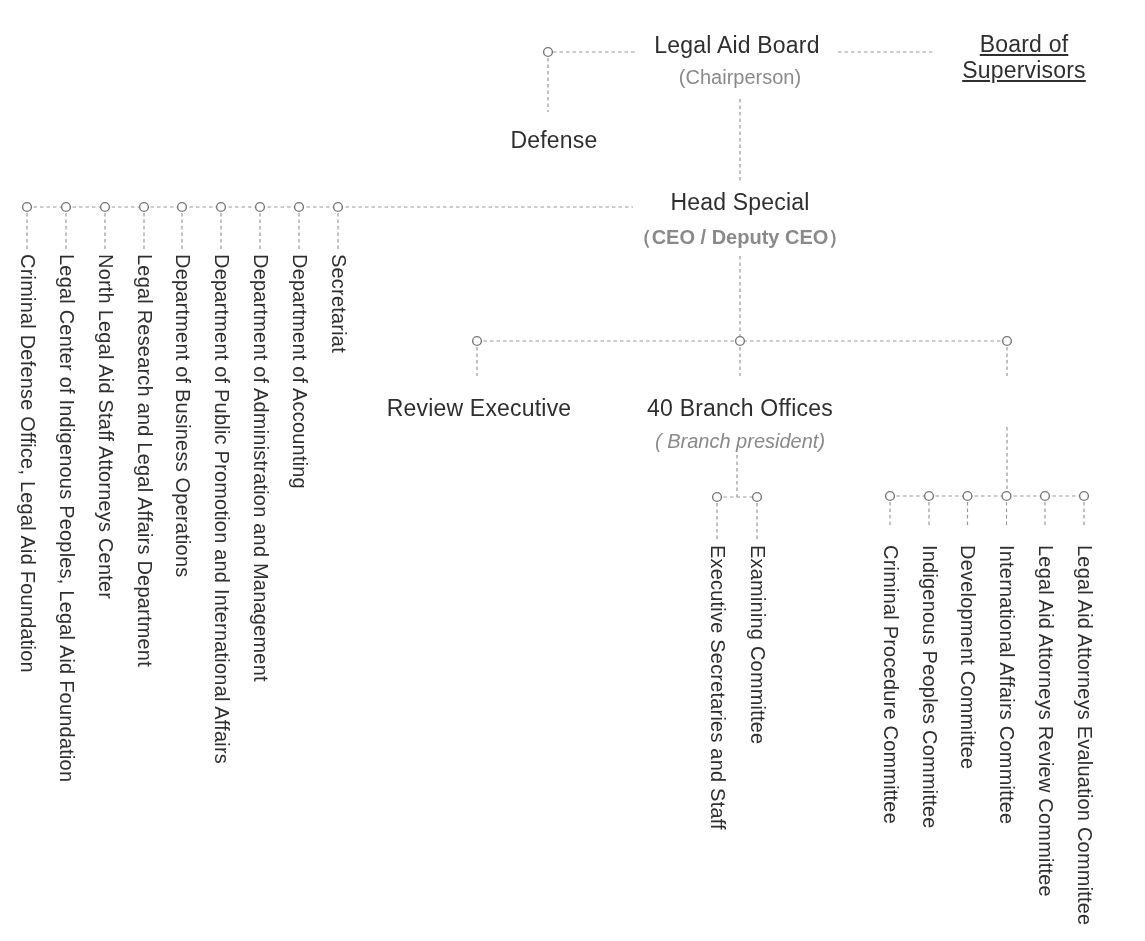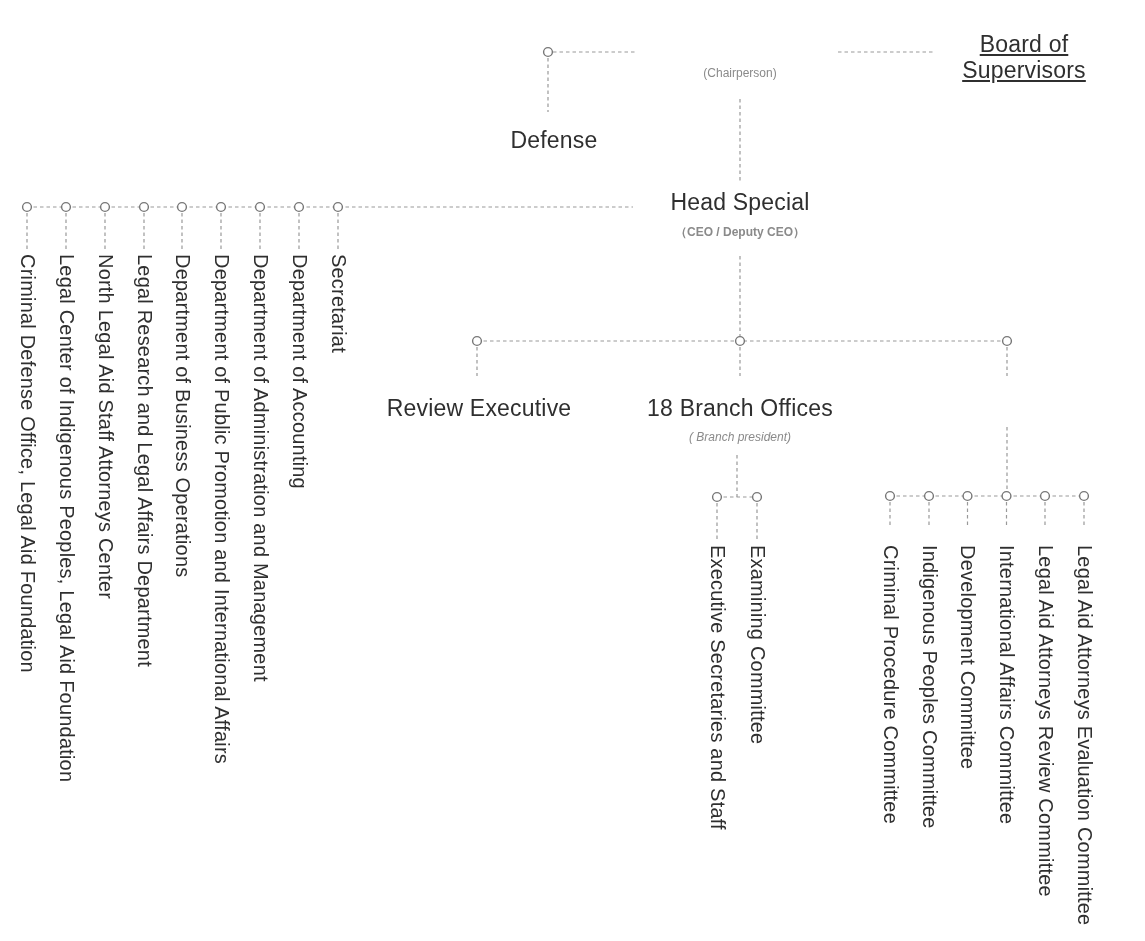--- a/index.html
+++ b/index.html
@@ -21,21 +21,21 @@
   }
   .hlabel.multiline{
     white-space:pre-line;
     text-align:center;
     line-height:1.12;
     text-decoration:underline;
   }
   .sublabel{
     position:absolute;
     transform:translateX(-50%);
-    font-size:12px;
+    font-size:20px;
     color:#8a8a8a;
     white-space:nowrap;
   }
   .vlabel{
     position:absolute;
     writing-mode:vertical-rl;
     text-orientation:mixed;
     transform:translateX(-50%);
     font-size:20px;
     color:#2f2f2f;
@@ -105,40 +105,41 @@
       <circle cx="757" cy="497" r="4.4"></circle>
       <circle cx="890" cy="496" r="4.4"></circle>
       <circle cx="929" cy="496" r="4.4"></circle>
       <circle cx="967.5" cy="496" r="4.4"></circle>
       <circle cx="1006.5" cy="496" r="4.4"></circle>
       <circle cx="1045" cy="496" r="4.4"></circle>
       <circle cx="1084" cy="496" r="4.4"></circle>
     </g>
   </svg>
 
+  <div class="hlabel" style="left:737px;top:32px;">Legal Aid Board</div>
   <div class="sublabel" style="left:740px;top:66px;">(Chairperson)</div>
   <div class="hlabel multiline" style="left:1024px;top:32px;">Board of
 Supervisors</div>
   <div class="hlabel" style="left:554px;top:127px;">Defense</div>
 
   <div class="hlabel" style="left:740px;top:189px;">Head Special</div>
   <div class="sublabel" style="left:740px;top:224px;font-weight:bold;">（CEO / Deputy CEO）</div>
 
   <div class="vlabel" style="left:27px;top:254px;">Criminal Defense Office, Legal Aid Foundation</div>
   <div class="vlabel" style="left:66px;top:254px;">Legal Center of Indigenous Peoples, Legal Aid Foundation</div>
   <div class="vlabel" style="left:105px;top:254px;">North Legal Aid Staff Attorneys Center</div>
   <div class="vlabel" style="left:144px;top:254px;">Legal Research and Legal Affairs Department</div>
   <div class="vlabel" style="left:182px;top:254px;">Department of Business Operations</div>
   <div class="vlabel" style="left:221px;top:254px;">Department of Public Promotion and International Affairs</div>
   <div class="vlabel" style="left:260px;top:254px;">Department of Administration and Management</div>
   <div class="vlabel" style="left:299px;top:254px;">Department of Accounting</div>
   <div class="vlabel" style="left:338px;top:254px;">Secretariat</div>
 
   <div class="hlabel" style="left:479px;top:395px;">Review Executive</div>
-  <div class="hlabel" style="left:740px;top:395px;">18 Branch Offices</div>
+  <div class="hlabel" style="left:740px;top:395px;">40 Branch Offices</div>
   <div class="sublabel" style="left:740px;top:430px;font-style:italic;">( Branch president)</div>
 
   <div class="vlabel" style="left:717px;top:545px;">Executive Secretaries and Staff</div>
   <div class="vlabel" style="left:757px;top:545px;">Examining Committee</div>
 
   <div class="vlabel" style="left:890px;top:545px;">Criminal Procedure Committee</div>
   <div class="vlabel" style="left:929px;top:545px;">Indigenous Peoples Committee</div>
   <div class="vlabel" style="left:967.5px;top:545px;">Development Committee</div>
   <div class="vlabel" style="left:1006.5px;top:545px;">International Affairs Committee</div>
   <div class="vlabel" style="left:1045px;top:545px;">Legal Aid Attorneys Review Committee</div>

